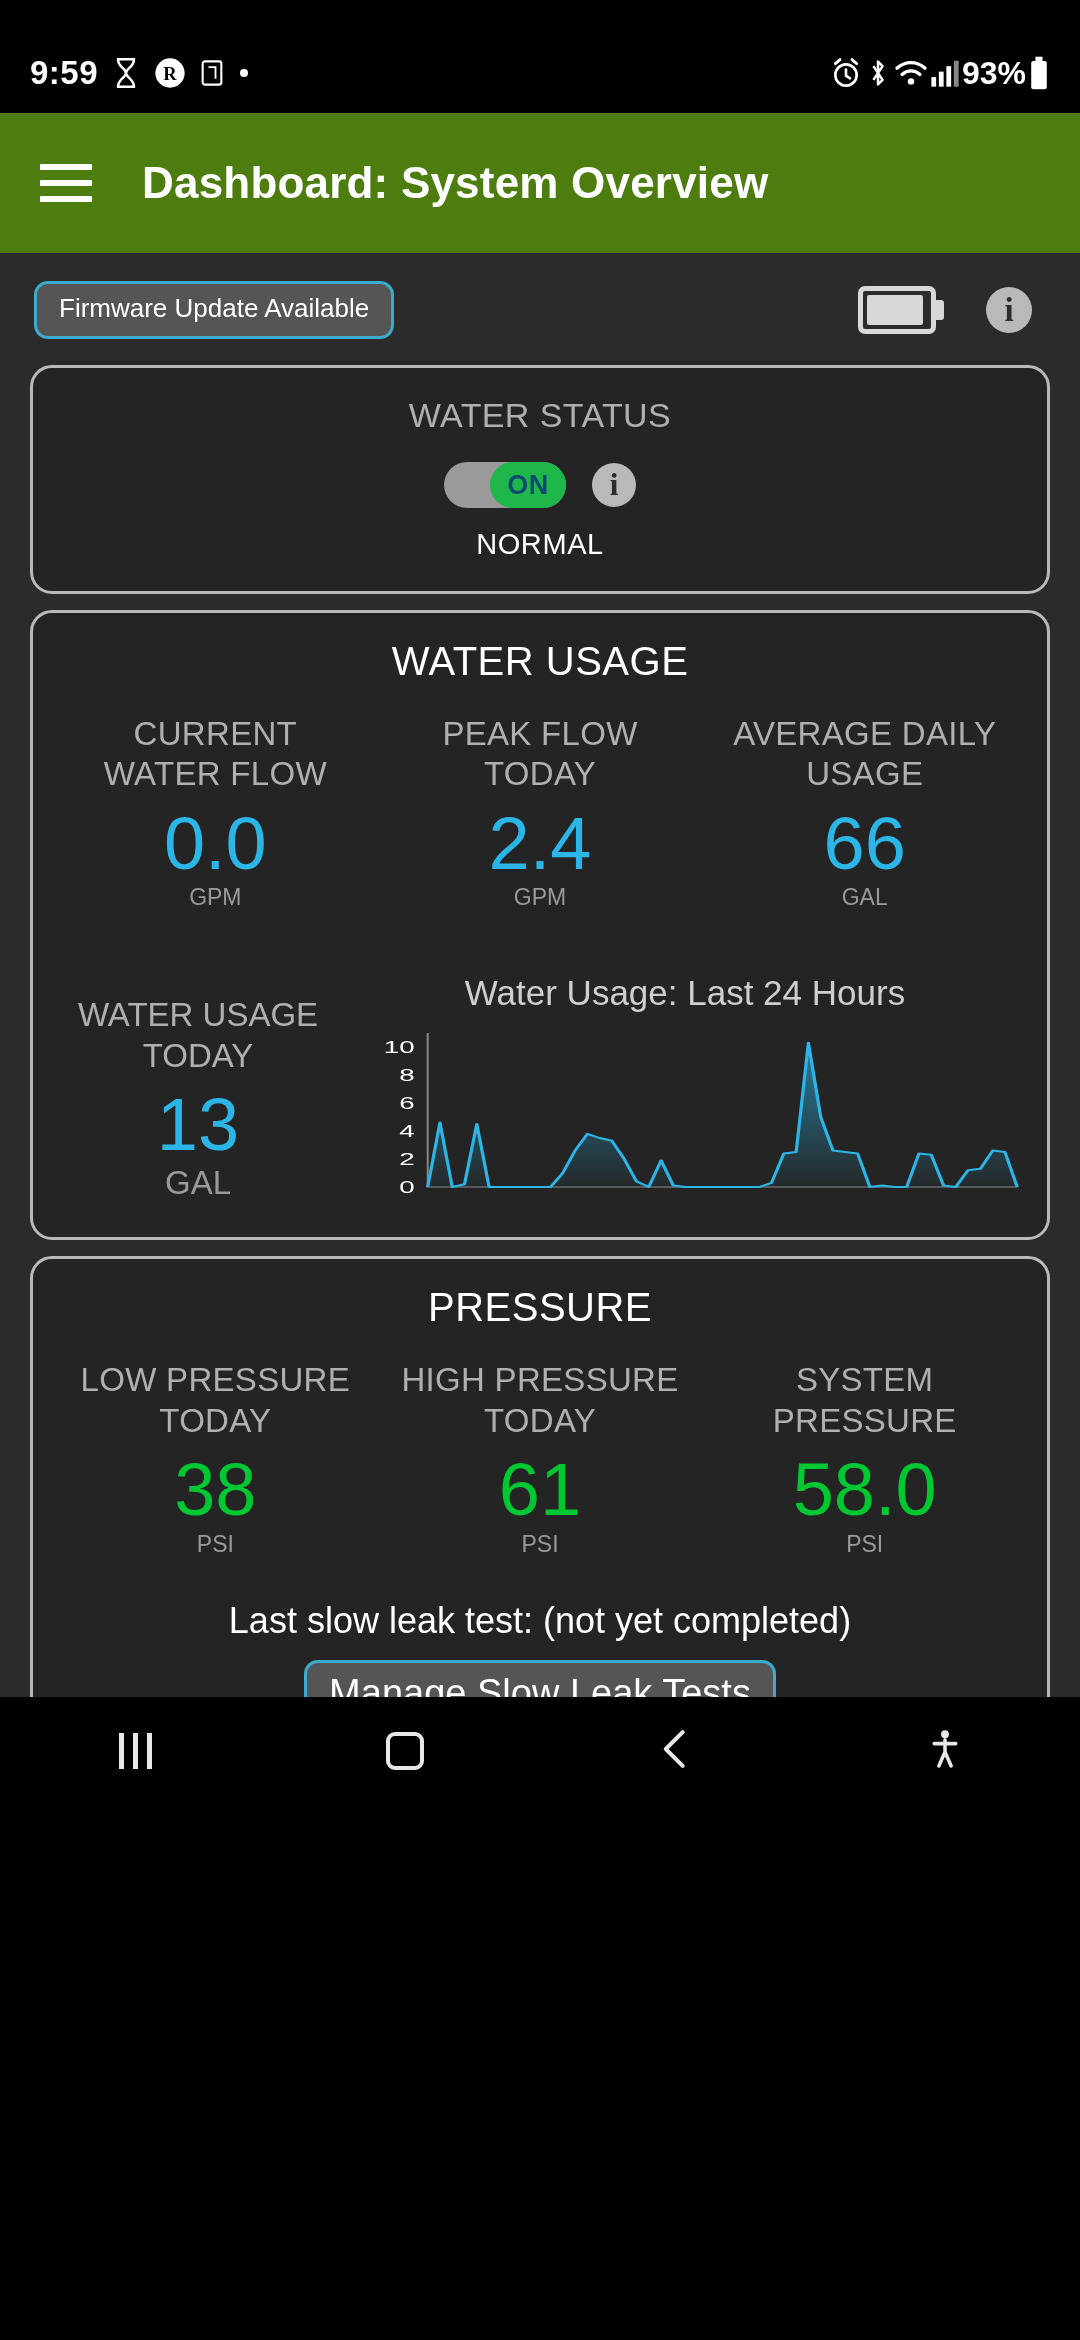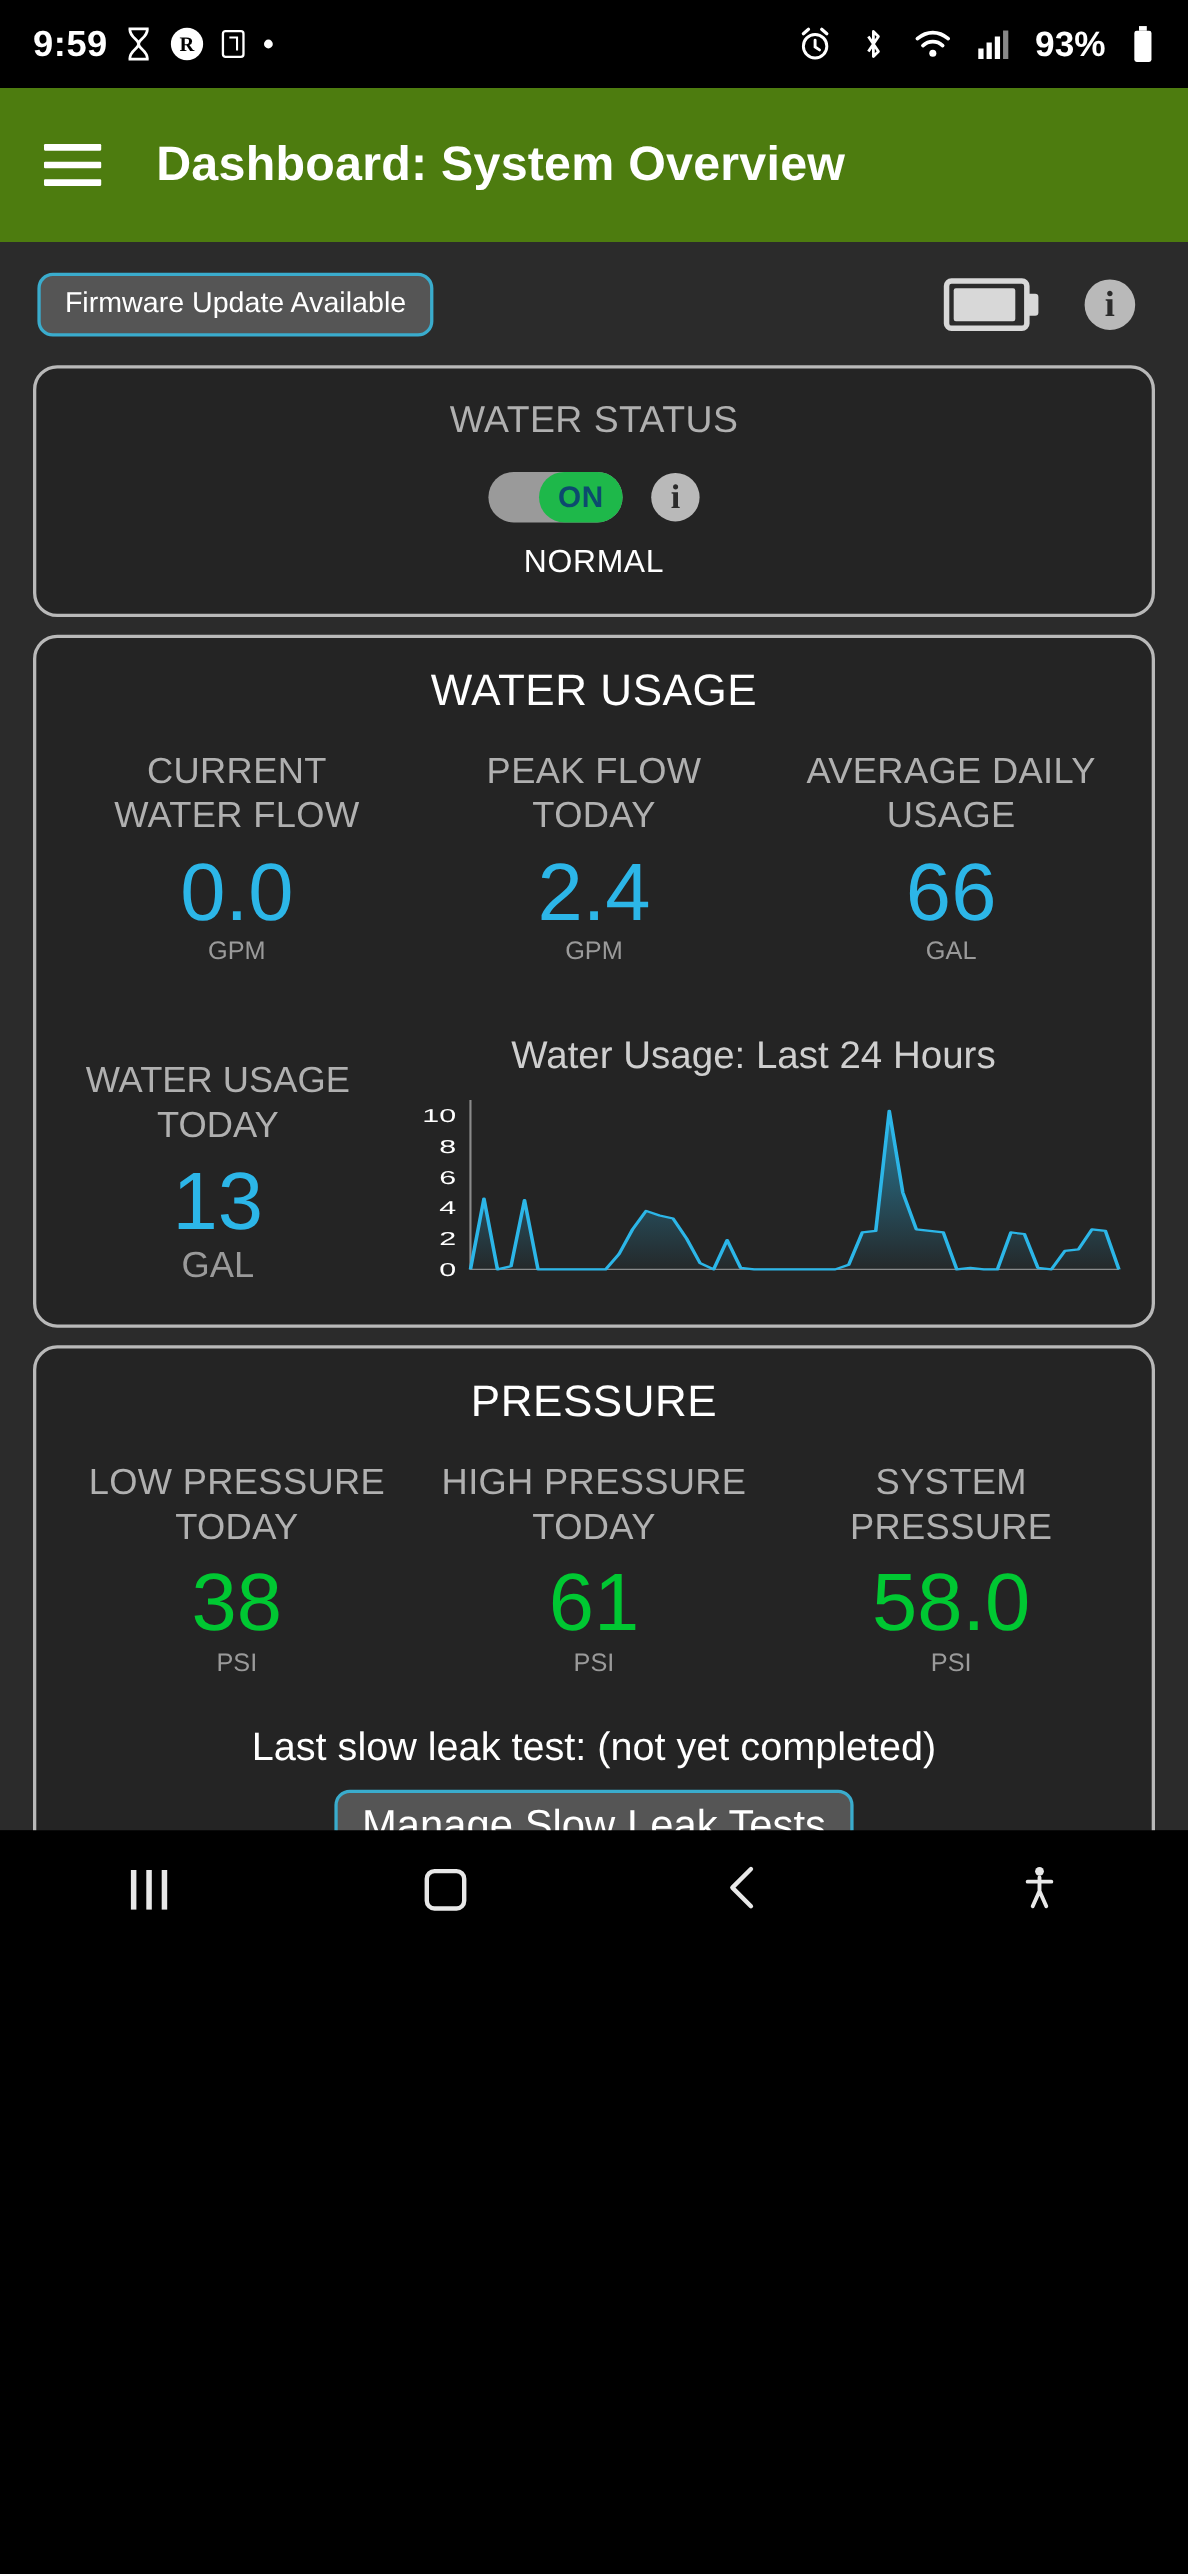--- a/index.html
+++ b/index.html
@@ -2,29 +2,29 @@
 <html><head>
 <meta charset="utf-8">
 <style>
   * { box-sizing: border-box; margin: 0; padding: 0; }
   html, body {
     width: 1080px; height: 2340px;
     background: #000;
     font-family: "Liberation Sans", sans-serif;
     overflow: hidden;
   }
-  .phone { position: relative; width: 1080px; height: 1772px; background: #000; }
+  .phone { position: relative; width: 1080px; height: 1772px; background: #000; margin-top: 33px; }
 
   
   .statusbar {
     height: 80px; background: #000; color: #fff;
     display: flex; align-items: center; padding: 0 30px;
   }
   .sb-left { display: flex; align-items: center; gap: 14px; }
-  .sb-right { margin-left: auto; display: flex; align-items: center; gap: 23px; }
+  .sb-right { margin-left: auto; display: flex; align-items: center; gap: 2px; }
   .sb-clock { font-size: 33px; font-weight: 600; letter-spacing: .5px; }
   .sb-pct { font-size: 32px; font-weight: 600; }
   .ic { display: inline-flex; align-items: center; justify-content: center; }
 
   
   .appbar {
     height: 140px; background: #4d7c0f;
     display: flex; align-items: center; padding: 0 40px;
   }
   .hamburger { width: 52px; display: flex; flex-direction: column; gap: 10px; }

